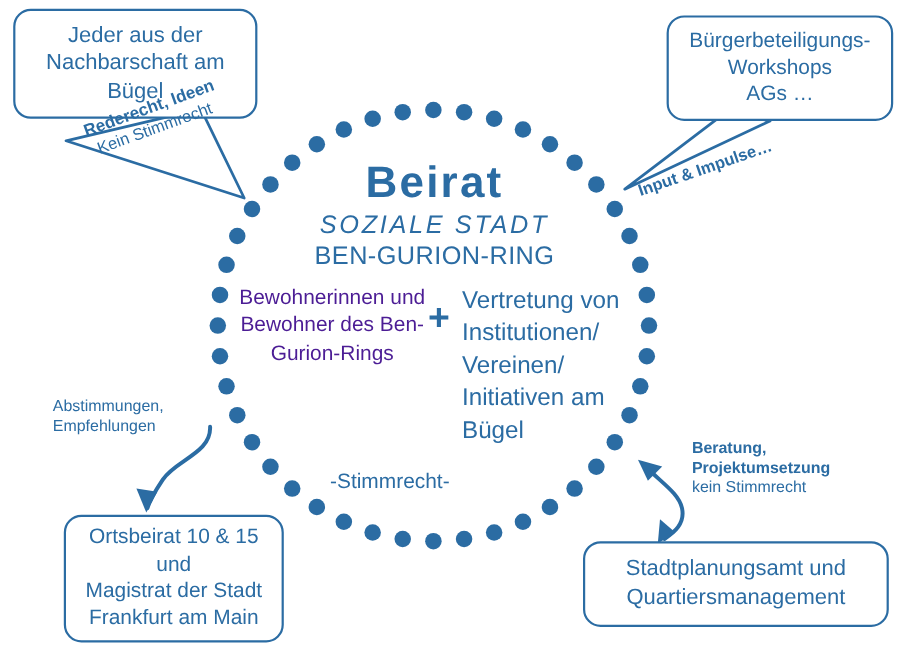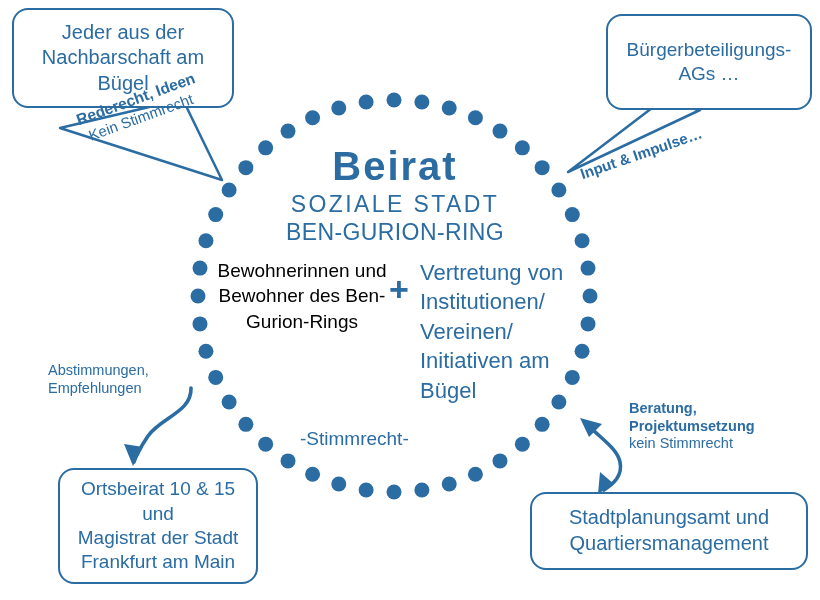--- a/index.html
+++ b/index.html
@@ -72,37 +72,38 @@
     font-weight: 700;
     letter-spacing: 2px;
     line-height: 1.05;
     color: #2b6ca3;
   }
   #center-subtitle-1 {
     font-size: 23px;
     letter-spacing: 2.4px;
     margin-top: 4px;
     color: #2b6ca3;
+    font-style: italic;
   }
   #center-subtitle-2 {
     font-size: 23px;
     letter-spacing: 0.4px;
     margin-top: 1px;
     color: #2b6ca3;
   }
 
   
   #members-left {
     position: absolute;
     left: 212px; top: 258px;
     width: 180px;
     text-align: center;
     font-size: 19px;
     line-height: 1.34;
-    color: #000000;
+    color: #4c1d95;
   }
   #members-right {
     position: absolute;
     left: 420px; top: 258px;
     width: 160px;
     text-align: left;
     font-size: 22px;
     line-height: 1.34;
     color: #2b6ca3;
   }
@@ -232,20 +233,21 @@
   </svg>
 
   <div class="bubble" id="bubble-neighbourhood">
     <span class="line">Jeder aus der</span>
     <span class="line">Nachbarschaft am</span>
     <span class="line">Bügel</span>
   </div>
 
   <div class="bubble" id="bubble-participation">
     <span class="line">Bürgerbeteiligungs-</span>
+    <span class="line">Workshops</span>
     <span class="line">AGs …</span>
   </div>
 
   <div id="center-title-group">
     <div id="center-title">Beirat</div>
     <div id="center-subtitle-1">SOZIALE STADT</div>
     <div id="center-subtitle-2">BEN-GURION-RING</div>
   </div>
 
   <div id="members-left">

